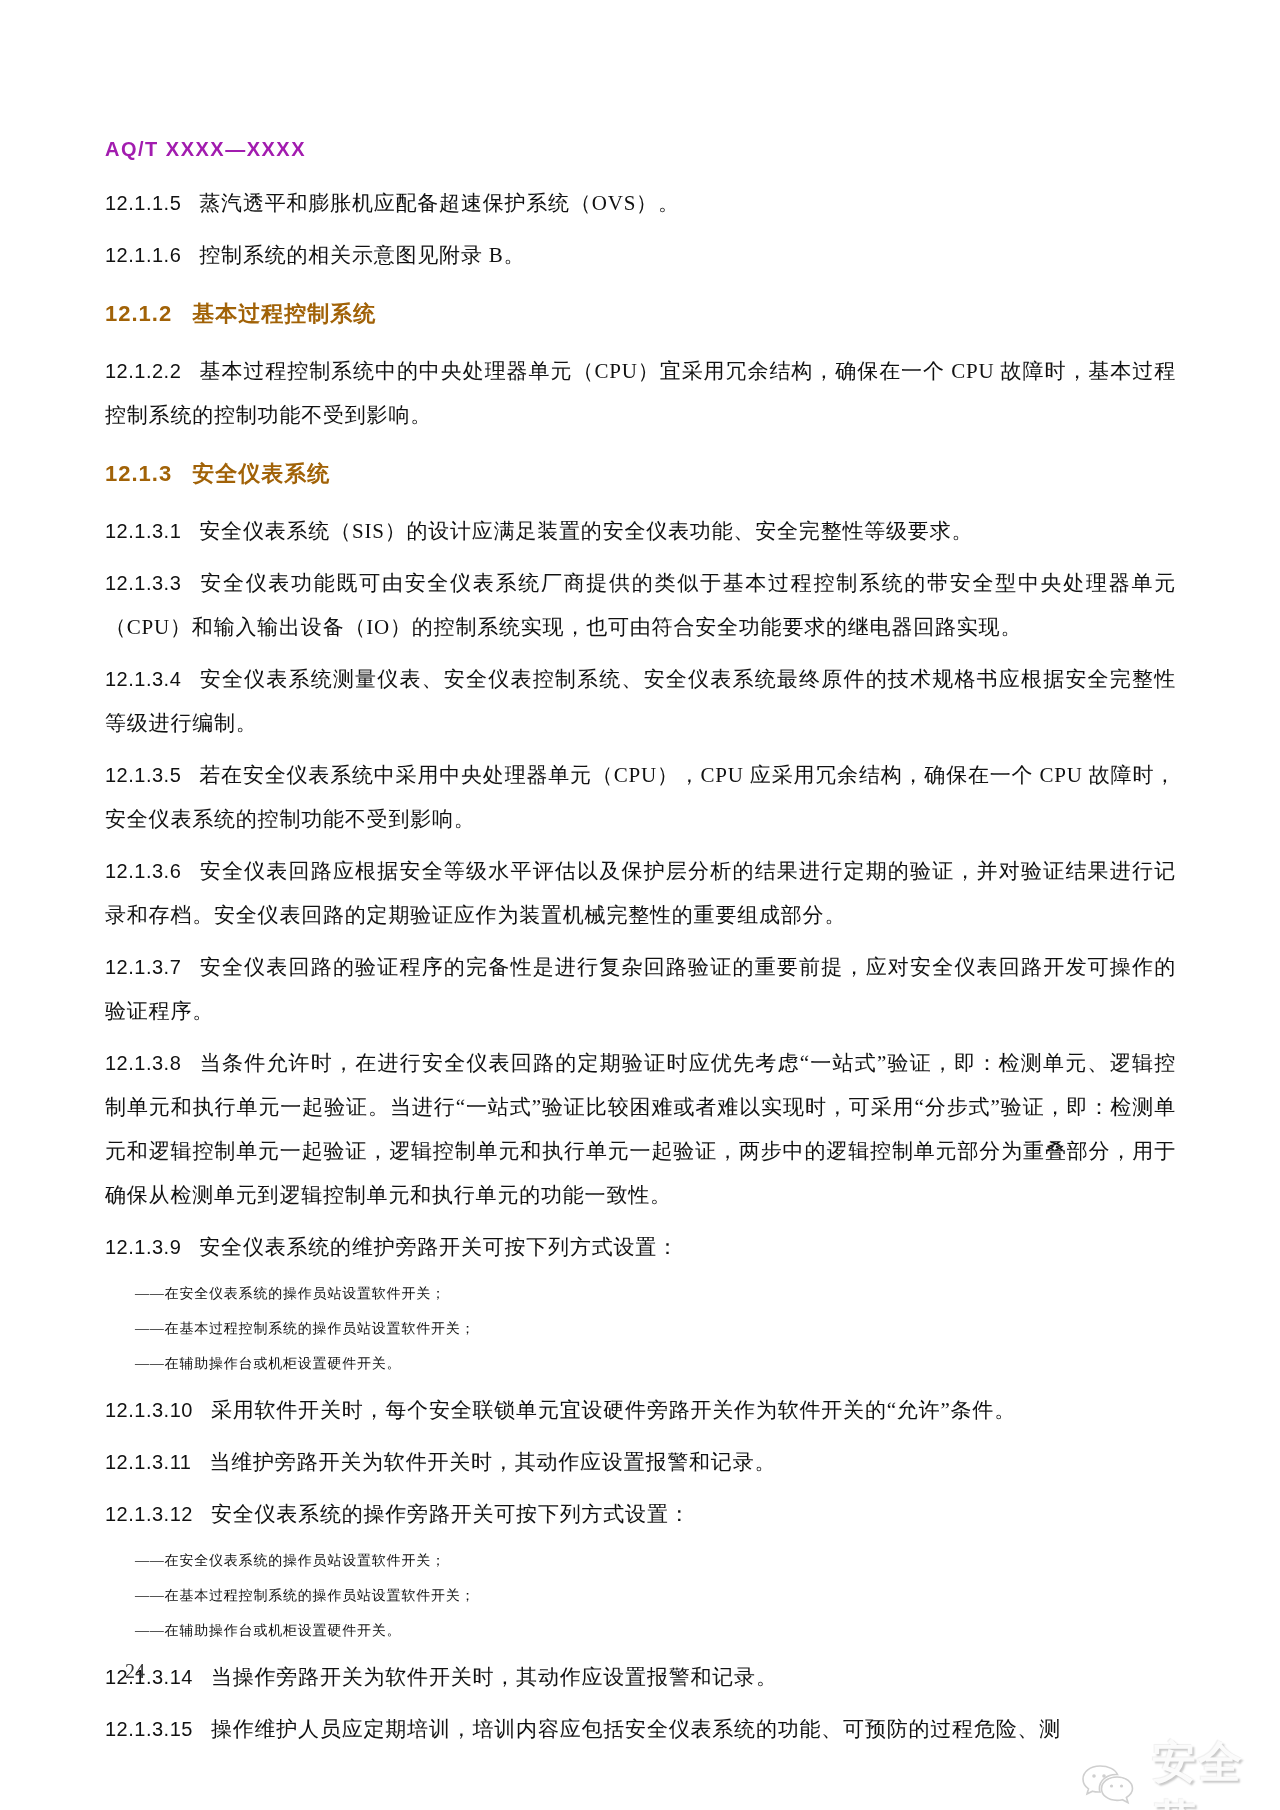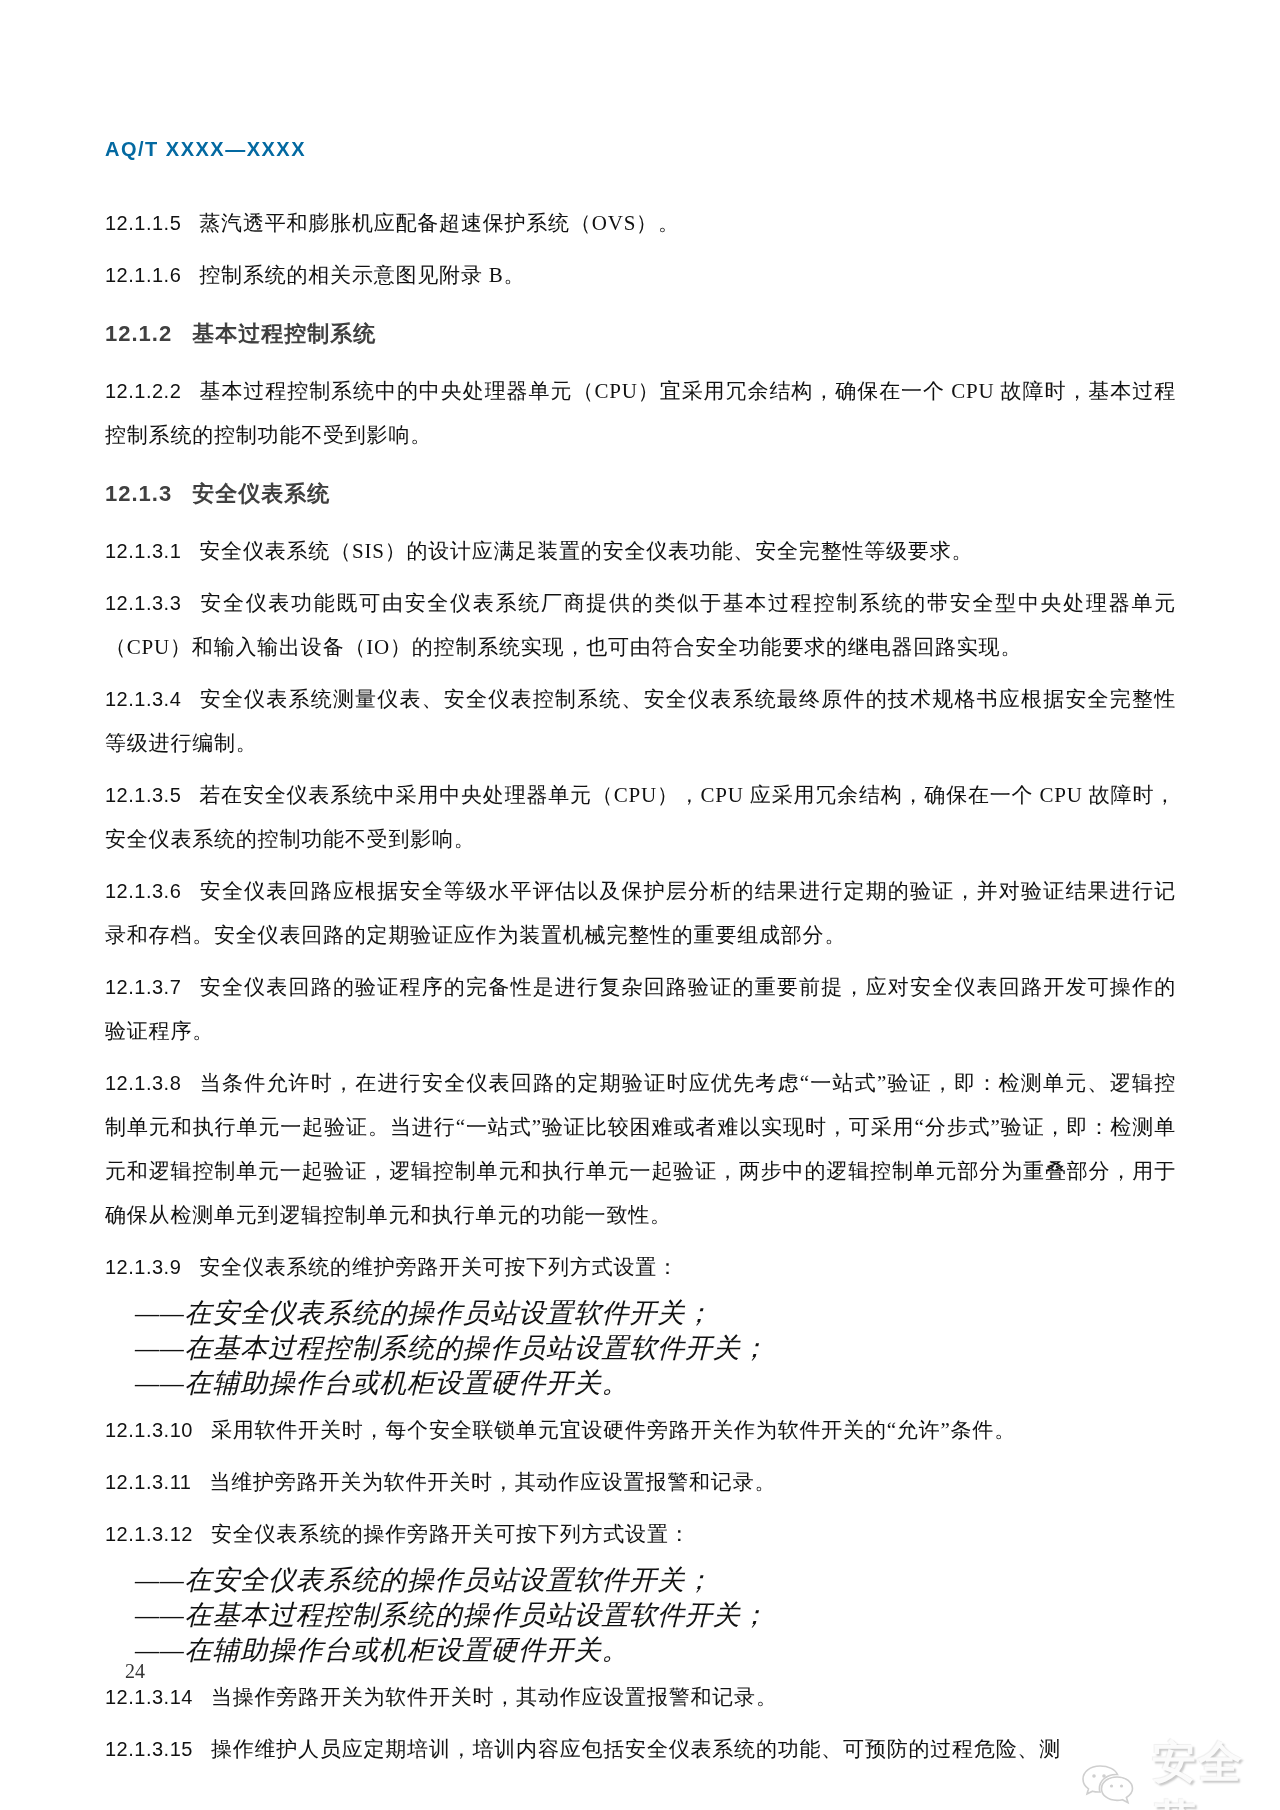--- a/index.html
+++ b/index.html
@@ -17,22 +17,22 @@
     position: absolute;
     left: 105px;
     top: 138px;
     width: 1071px;
   }
   .doc-code {
     font-family: "Liberation Sans", "DejaVu Sans", sans-serif;
     font-weight: 600;
     font-size: 20px;
     letter-spacing: 1.5px;
-    color: #0369a1;
-    margin: 0 0 40px 0;
+    color: #a21caf;
+    margin: 0 0 20px 0;
   }
   p.clause {
     font-size: 21px;
     line-height: 44px;
     letter-spacing: 0.8px;
     text-align: justify;
     margin: 8px 0;
     color: #111;
   }
   p.clause .num {
@@ -40,35 +40,34 @@
     font-size: 20px;
     letter-spacing: 0.5px;
     margin-right: 18px;
     white-space: nowrap;
   }
   h3.section-heading {
     font-family: "Liberation Sans", "DejaVu Sans", sans-serif;
     font-weight: 700;
     font-size: 22px;
     letter-spacing: 1px;
-    color: #404040;
+    color: #a16207;
     margin: 22px 0 20px 0;
   }
   h3.section-heading .num {
     font-weight: 600;
     margin-right: 20px;
   }
   p.dash-item {
-    font-size: 27px;
+    font-size: 14px;
     line-height: 33px;
     letter-spacing: 0.8px;
     margin: 2px 0;
     padding-left: 30px;
     color: #111;
-    font-style: italic;
   }
   .page-number {
     position: absolute;
     left: 125px;
     top: 1660px;
     font-size: 20px;
     color: #333;
     font-family: "Liberation Serif", "DejaVu Serif", serif;
   }
   .watermark {

